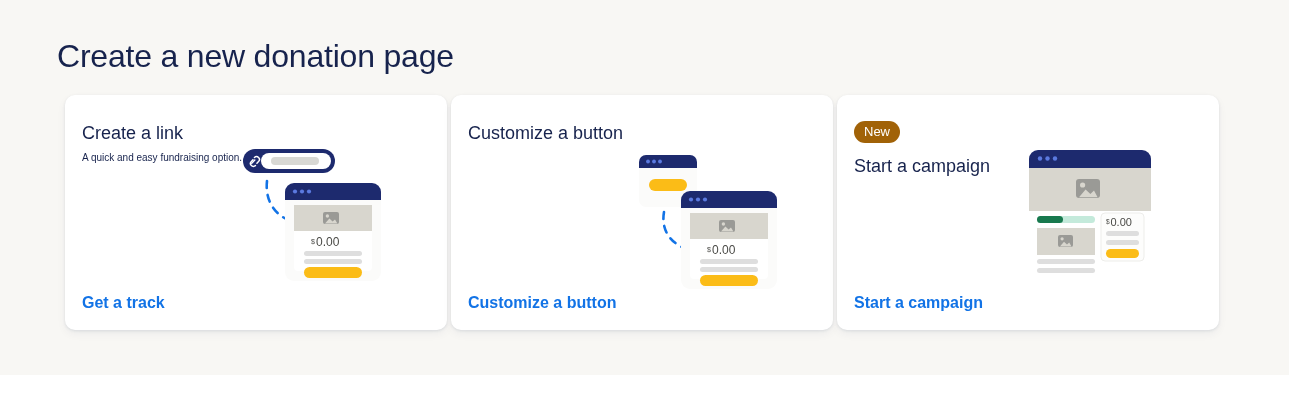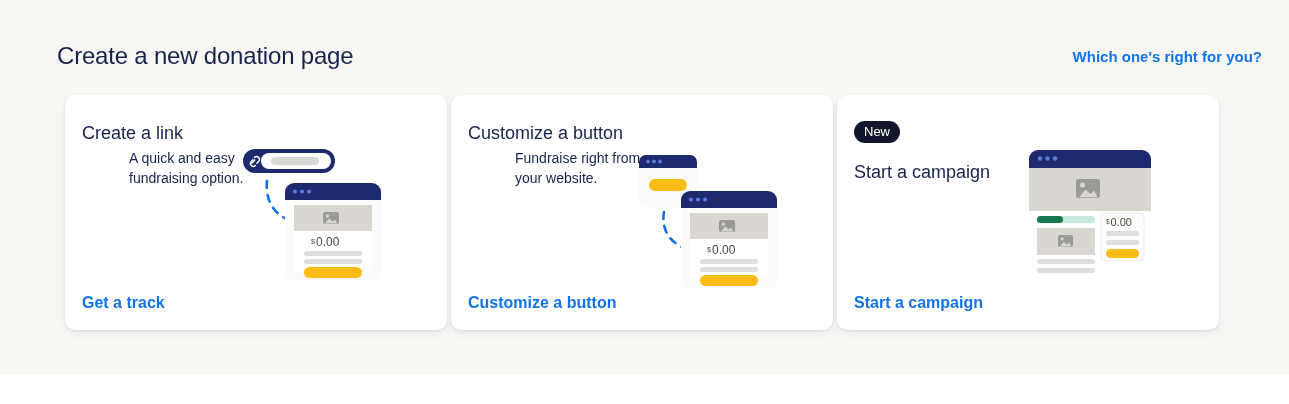--- a/index.html
+++ b/index.html
@@ -30,21 +30,21 @@
     position: absolute;
     left: 57px;
     top: 36px;
     width: 1205px;
     height: 40px;
   }
   .page-title {
     position: absolute;
     left: 0;
     top: 0;
-    font-size: 24px;
+    font-size: 32px;
     line-height: 40px;
     font-weight: 400;
     color: #17234d;
     letter-spacing: -0.2px;
     white-space: nowrap;
   }
   .help-link {
     position: absolute;
     right: 0;
     top: 12px;
@@ -76,41 +76,40 @@
     cursor: pointer;
   }
   .card-body {
     position: absolute;
     left: 17px;
     top: 26px;
     width: 185px;
   }
   .badge {
     display: inline-block;
-    background: #0f172a;
+    background: #a16207;
     color: #ffffff;
     font-size: 13px;
     font-weight: 400;
     padding: 3px 10px 4px 10px;
     border-radius: 12px;
-    margin-bottom: 17px;
+    margin-bottom: 11px;
   }
   .card-title {
     font-size: 18px;
     line-height: 24px;
     font-weight: 400;
     color: #17234d;
     margin-bottom: 3px;
   }
   .card-desc {
-    font-size: 14px;
+    font-size: 10px;
     line-height: 20px;
     font-weight: 400;
     color: #17234d;
-    margin-left: 47px;
   }
   .card-link {
     position: absolute;
     left: 17px;
     bottom: 18px;
     font-size: 16px;
     font-weight: bold;
     color: #1273e6;
     text-decoration: none;
     cursor: pointer;
@@ -126,21 +125,20 @@
   .illus svg { display: block; }
 </style>
 </head>
 <body>
 
 <div class="page">
   <div class="cream-band"></div>
 
   <div class="header">
     <div class="page-title">Create a new donation page</div>
-    <a class="help-link">Which one's right for you?</a>
   </div>
 
   <div class="cards">
 
     <div class="card">
       <div class="card-body">
         <div class="card-title">Create a link</div>
         <div class="card-desc">A quick and easy fundraising option.</div>
       </div>
       <a class="card-link">Get a track</a>
@@ -188,21 +186,20 @@
 
             <rect x="63" y="172" width="58" height="11" rx="5.5" fill="#fbbc17"></rect>
           </g>
         </svg>
       </div>
     </div>
 
     <div class="card">
       <div class="card-body">
         <div class="card-title">Customize a button</div>
-        <div class="card-desc">Fundraise right from your website.</div>
       </div>
       <a class="card-link">Customize a button</a>
 
       <div class="illus">
         <svg width="190" height="235" viewBox="0 0 190 235" xmlns="http://www.w3.org/2000/svg">
 
           <g>
             <rect x="12" y="60" width="58" height="52" rx="7" fill="#fbfbfa"></rect>
             <path d="M12 67 a7 7 0 0 1 7 -7 h44 a7 7 0 0 1 7 7 v6 h-58 z" fill="#1d2a6e"></path>
             <circle cx="21" cy="66.5" r="1.9" fill="#5b7ae0"></circle>

